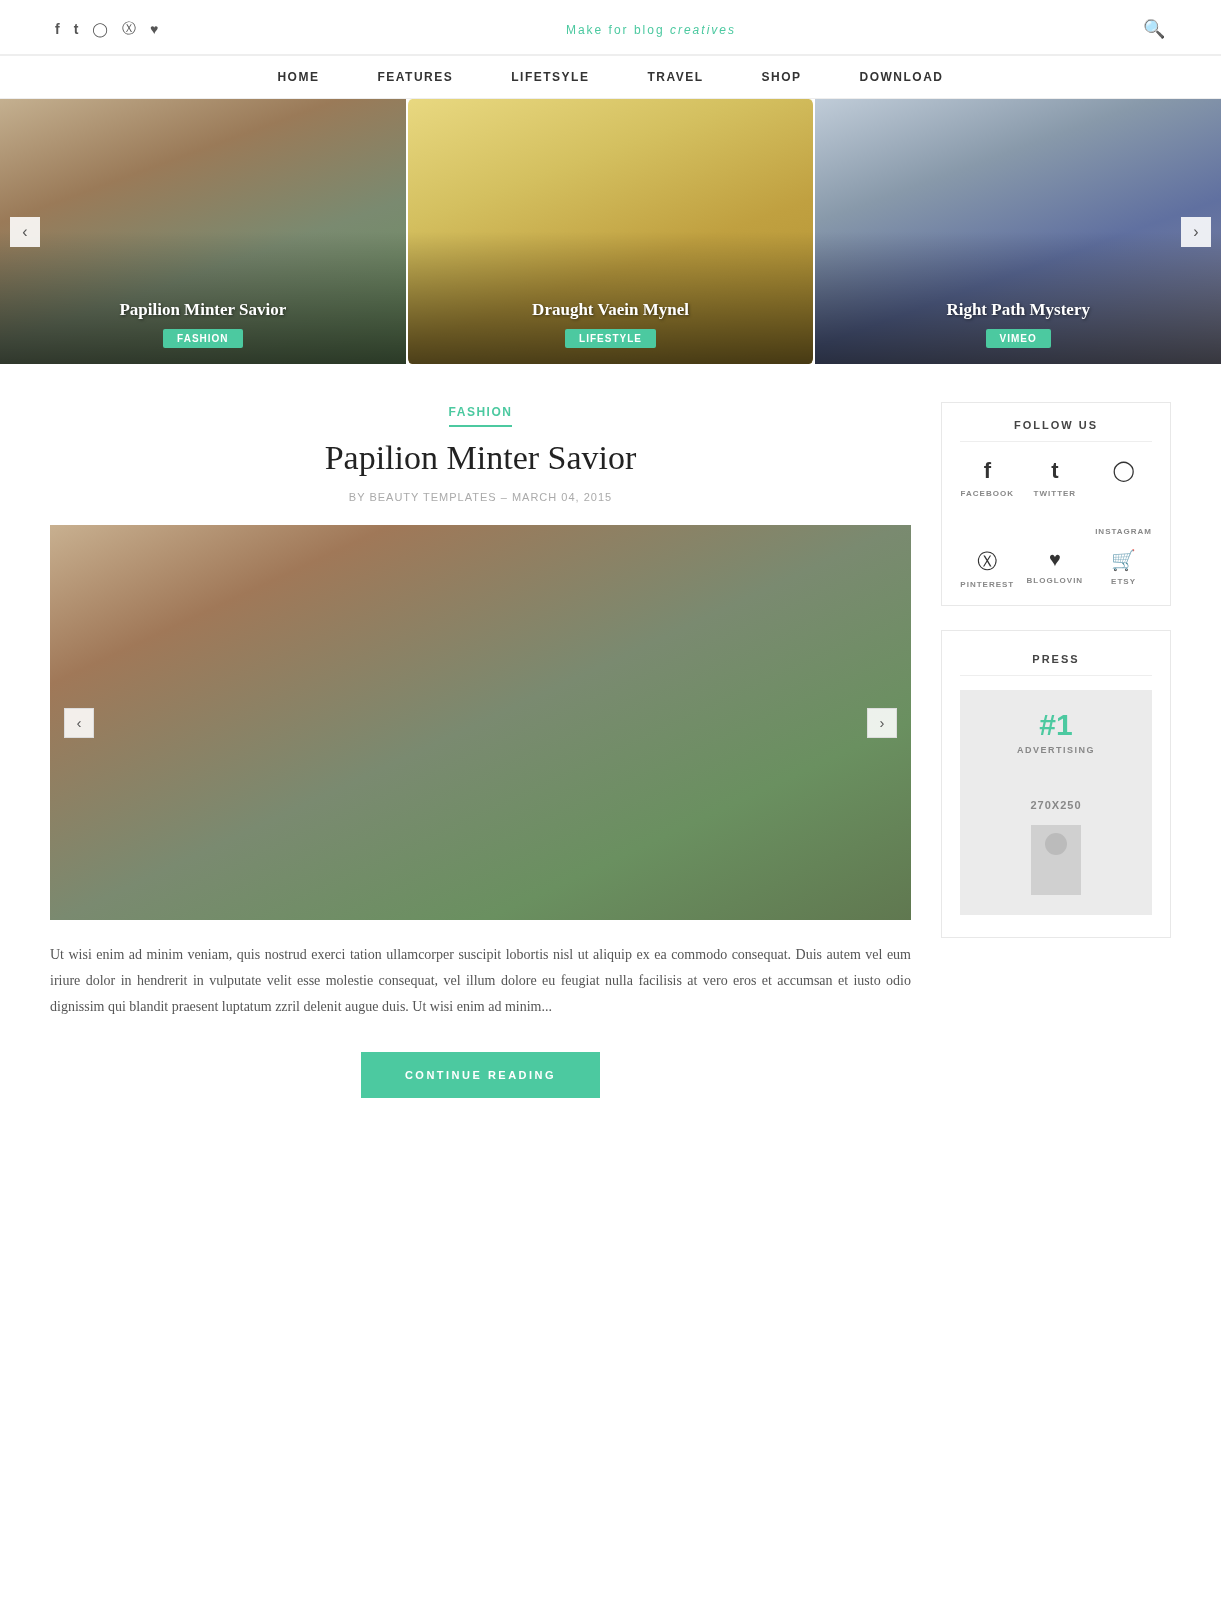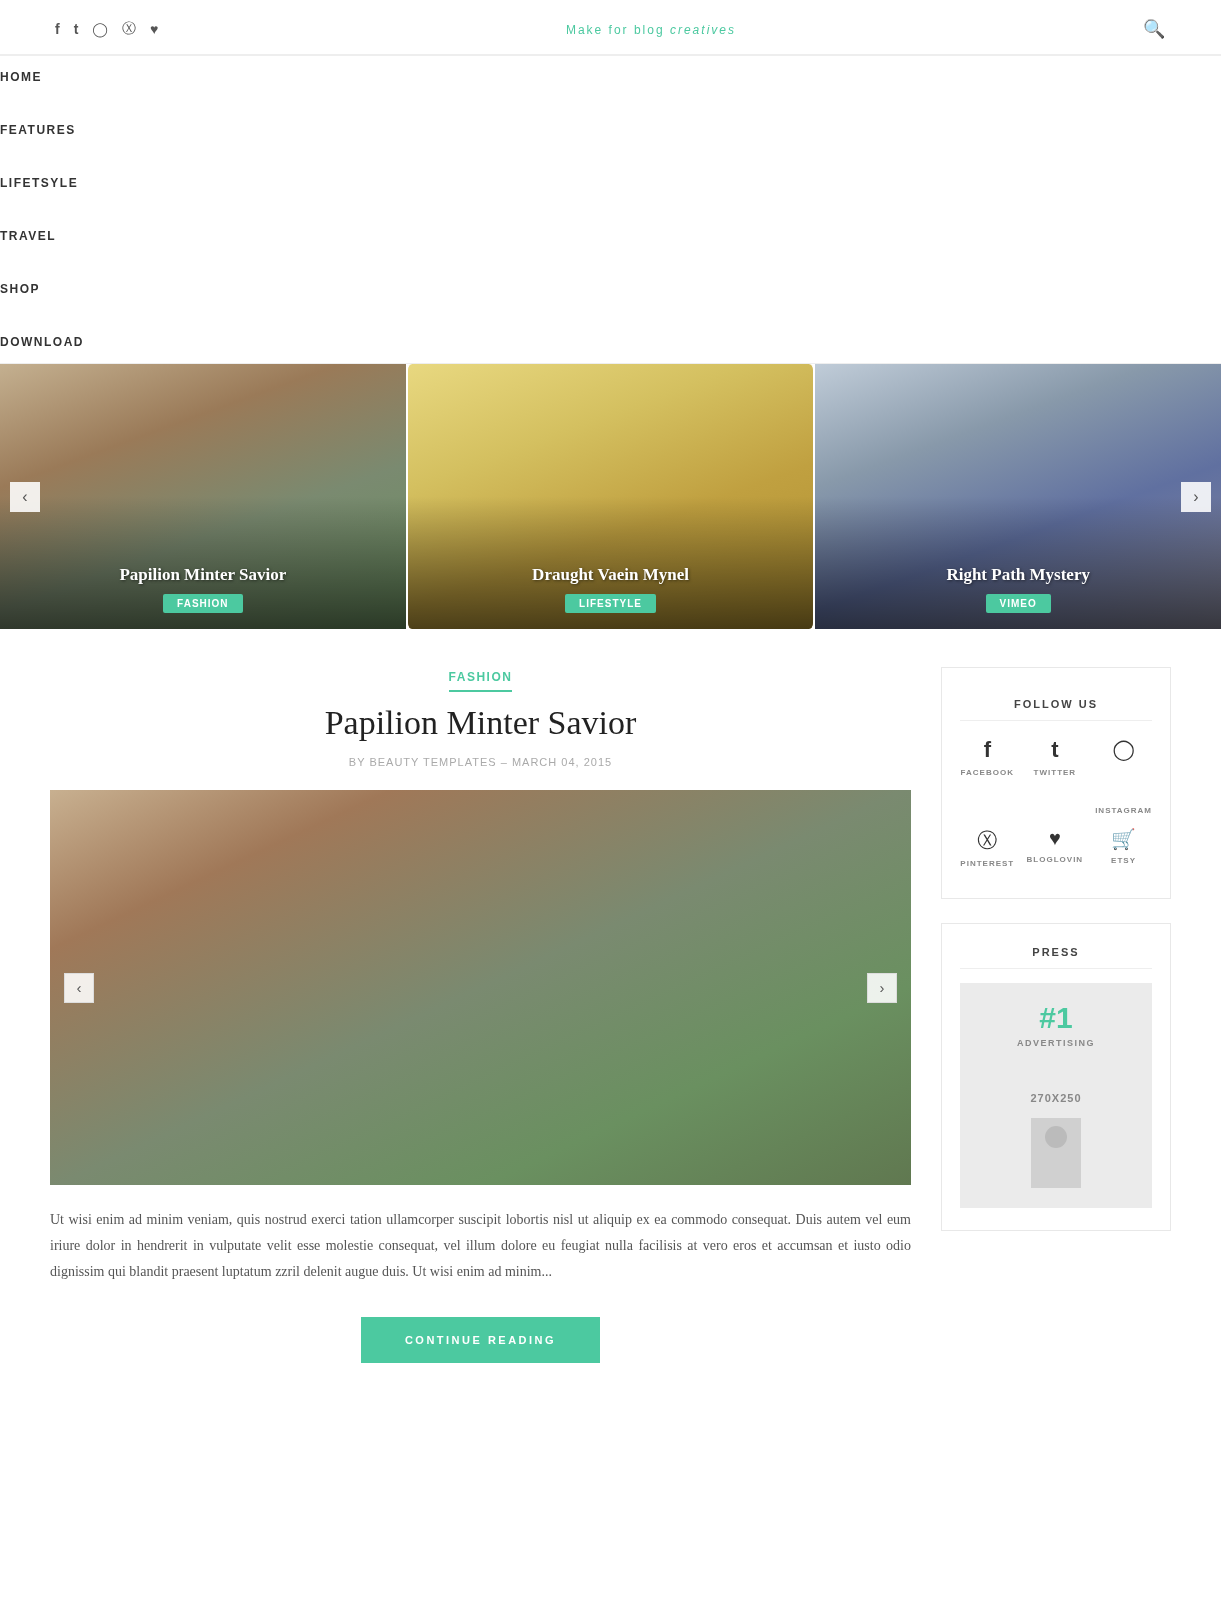--- a/index.html
+++ b/index.html
@@ -18,21 +18,21 @@
   </div>
   <div style="text-align:center; flex:1;">
     <div style="font-family:Arial,sans-serif; font-size:12px; color:#4cc9a0; letter-spacing:2px; margin-top:2px;">
       <span>Make for blog</span>
       <span style="font-style:italic;"> <span>creatives</span></span>
     </div>
   </div>
   <div style="font-size:18px; color:#555; cursor:pointer;">🔍</div>
 </div>
 
-<nav style="display:flex; justify-content:center; gap:39px; padding:14px 0; border-bottom:1px solid #eee; border-top:1px solid #eee; background:#fff;flex-direction:column;">
+<nav style="display:flex; justify-content:center; gap:58px; padding:14px 0; border-bottom:1px solid #eee; border-top:1px solid #eee; background:#fff;">
   <a href="#" style="font-family:Arial,sans-serif; font-size:12px; font-weight:700; letter-spacing:1.5px; color:#333; text-decoration:none; text-transform:uppercase;">HOME</a>
   <a href="#" style="font-family:Arial,sans-serif; font-size:12px; font-weight:700; letter-spacing:1.5px; color:#333; text-decoration:none; text-transform:uppercase;">FEATURES</a>
   <a href="#" style="font-family:Arial,sans-serif; font-size:12px; font-weight:700; letter-spacing:1.5px; color:#333; text-decoration:none; text-transform:uppercase;">LIFETSYLE</a>
   <a href="#" style="font-family:Arial,sans-serif; font-size:12px; font-weight:700; letter-spacing:1.5px; color:#333; text-decoration:none; text-transform:uppercase;">TRAVEL</a>
   <a href="#" style="font-family:Arial,sans-serif; font-size:12px; font-weight:700; letter-spacing:1.5px; color:#333; text-decoration:none; text-transform:uppercase;">SHOP</a>
   <a href="#" style="font-family:Arial,sans-serif; font-size:12px; font-weight:700; letter-spacing:1.5px; color:#333; text-decoration:none; text-transform:uppercase;">DOWNLOAD</a>
 </nav>
 
 <div style="display:flex; width:100%; height:265px; position:relative; overflow:hidden;">
   <button style="position:absolute; left:10px; top:50%; transform:translateY(-50%); background:rgba(255,255,255,0.88); border:none; width:30px; height:30px; display:flex; align-items:center; justify-content:center; cursor:pointer; font-size:16px; color:#555; z-index:10;">‹</button>
@@ -89,21 +89,21 @@
     <p style="font-family:Georgia,serif; font-size:14px; line-height:1.85; color:#555; margin-bottom:32px; text-align:justify;">Ut wisi enim ad minim veniam, quis nostrud exerci tation ullamcorper suscipit lobortis nisl ut aliquip ex ea commodo consequat. Duis autem vel eum iriure dolor in hendrerit in vulputate velit esse molestie consequat, vel illum dolore eu feugiat nulla facilisis at vero eros et accumsan et iusto odio dignissim qui blandit praesent luptatum zzril delenit augue duis. Ut wisi enim ad minim...</p>
 
     <div style="text-align:center; margin-bottom:40px;">
       <button style="background:#4cc9a0; color:#fff; border:none; padding:17px 44px; font-family:Arial,sans-serif; font-size:11px; font-weight:700; letter-spacing:2.5px; text-transform:uppercase; cursor:pointer;">COnTInuE READING</button>
     </div>
   </div>
 
   <div style="width:230px; flex-shrink:0;">
 
 
-    <div style="border:1px solid #e8e8e8; padding:30px 18px; margin-bottom:24px;">
+    <div style="border:1px solid #e8e8e8; padding:16px 18px; margin-bottom:24px;">
       <div style="font-family:Arial,sans-serif; font-size:11px; font-weight:700; letter-spacing:2px; text-transform:uppercase; color:#444; text-align:center; margin-bottom:16px; padding-bottom:10px; border-bottom:1px solid #eee;">FOLLOW US</div>
       <div style="display:grid; grid-template-columns:repeat(3,1fr); gap:12px;">
 
         <div style="display:flex; flex-direction:column; align-items:center; gap:5px; cursor:pointer;">
           <span style="font-size:22px; color:#333; font-family:Arial,sans-serif; font-weight:700;">f</span>
           <span style="font-family:Arial,sans-serif; font-size:8px; letter-spacing:1px; font-weight:700; color:#888;">FACEBOOK</span>
         </div>
 
         <div style="display:flex; flex-direction:column; align-items:center; gap:5px; cursor:pointer;">
           <span style="font-size:22px; color:#333; font-family:Arial,sans-serif; font-weight:700;">t</span>

